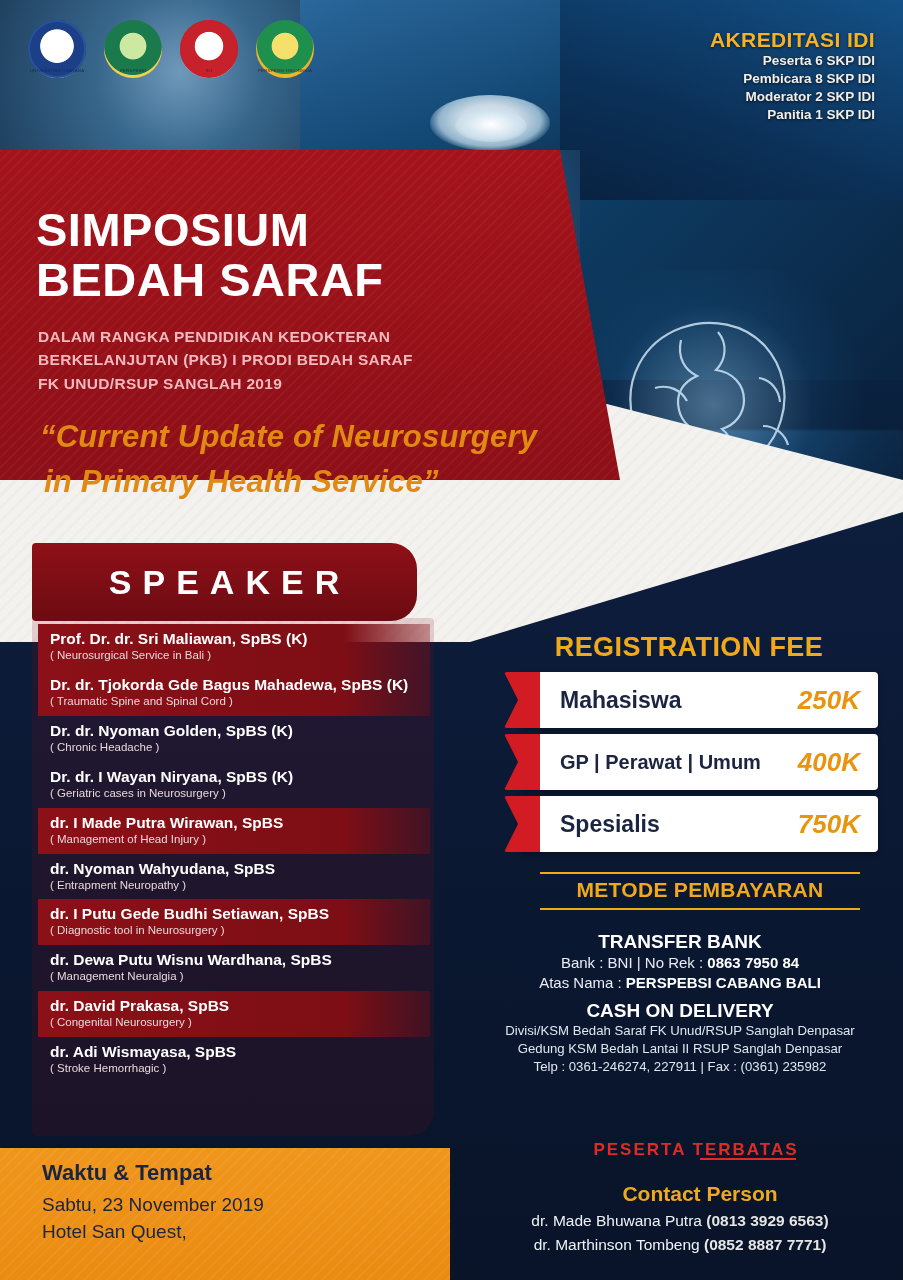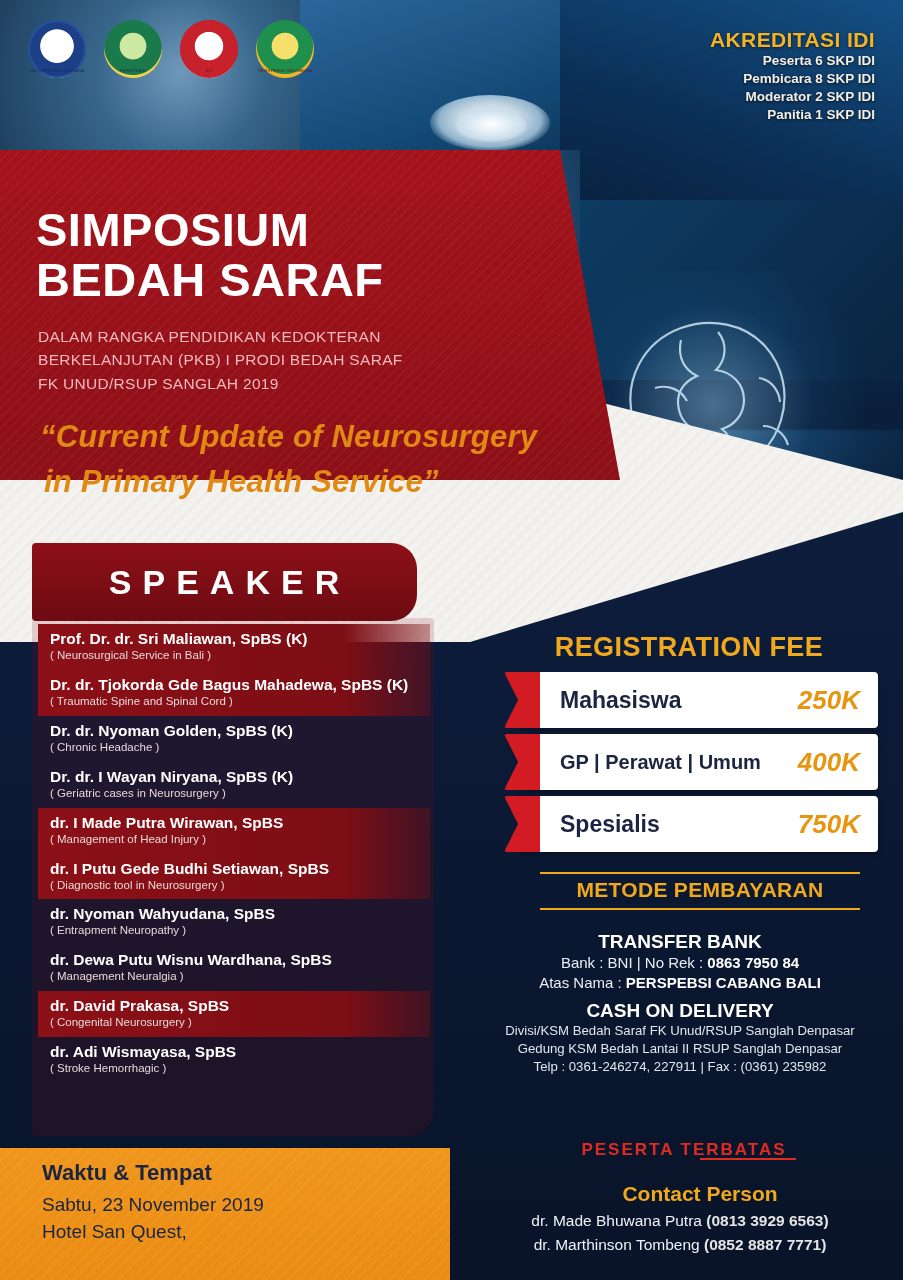--- a/index.html
+++ b/index.html
@@ -97,21 +97,21 @@
   .red-panel:after {
     content: ""; position: absolute; left: 0; top: 0; width: 100%; height: 100%;
     background: repeating-linear-gradient(135deg, rgba(255,255,255,.035) 0 2px, rgba(255,255,255,0) 2px 7px);
   }
   .title-main {
     position: absolute; left: 36px; top: 205px; z-index: 14;
     color: #fff; font-weight: bold; font-size: 47px; line-height: 1.06; letter-spacing: .5px;
   }
   .title-sub {
     position: absolute; left: 38px; top: 325px; z-index: 14;
-    color: #f2b9bd; font-size: 15.5px; font-weight: normal; line-height: 1.5; letter-spacing: .3px;
+    color: #f2b9bd; font-size: 15.5px; font-weight: bold; line-height: 1.5; letter-spacing: .3px;
   }
 
   
   .white-band {
     position: absolute; left: 0; top: 392px; width: 903px; height: 250px;
     background: #f4f2ef;
     clip-path: polygon(0 0, 560px 0, 903px 88px, 903px 120px, 470px 250px, 0 250px);
     z-index: 9;
   }
   .white-band:after{
@@ -190,21 +190,21 @@
     color: #f0a81d; font-weight: bold; font-size: 21px; letter-spacing: .3px;
   }
   .pay-rule-top { position: absolute; left: 540px; top: 872px; width: 320px; height: 2px; background: #f0a81d; z-index: 13;}
   .pay-rule-bot { position: absolute; left: 540px; top: 908px; width: 320px; height: 2px; background: #f0a81d; z-index: 13;}
   .pay-block { position: absolute; left: 470px; top: 925px; width: 420px; text-align: center; z-index: 13; }
   .pay-h { color: #ffffff; font-weight: bold; font-size: 19px; margin-top: 6px; }
   .pay-line { color: #e9edf4; font-size: 15px; line-height: 1.35; }
   .pay-line b { color: #ffffff; }
   .pay-small { color: #dfe6ef; font-size: 13.2px; line-height: 1.38; }
   .terbatas {
-    position: absolute; left: 504px; top: 1140px; width: 360px; text-align: center; z-index: 14;
+    position: absolute; left: 516px; top: 1140px; width: 360px; text-align: center; z-index: 14;
     color: #e02b22; font-weight: bold; font-size: 17px; letter-spacing: 2px;
   }
   .terbatas-underline { position: absolute; left: 700px; top: 1158px; width: 96px; height: 2px; background: #e02b22; z-index: 14;}
 
   
   .contact-title {
     position: absolute; left: 520px; top: 1182px; width: 360px; text-align: center; z-index: 14;
     color: #f0a81d; font-weight: bold; font-size: 21px;
   }
   .contact-line {
@@ -329,27 +329,27 @@
       <div class="sp-topic">( Chronic Headache )</div>
     </div>
     <div class="sp-item">
       <div class="sp-name">Dr. dr. I Wayan Niryana, SpBS (K)</div>
       <div class="sp-topic">( Geriatric cases in Neurosurgery )</div>
     </div>
     <div class="sp-item odd">
       <div class="sp-name">dr. I Made Putra Wirawan, SpBS</div>
       <div class="sp-topic">( Management of Head Injury )</div>
     </div>
+    <div class="sp-item">
+      <div class="sp-name">dr. Nyoman Wahyudana, SpBS</div>
+      <div class="sp-topic">( Entrapment Neuropathy )</div>
+    </div>
     <div class="sp-item odd">
       <div class="sp-name">dr. I Putu Gede Budhi Setiawan, SpBS</div>
       <div class="sp-topic">( Diagnostic tool in Neurosurgery )</div>
-    </div>
-    <div class="sp-item">
-      <div class="sp-name">dr. Nyoman Wahyudana, SpBS</div>
-      <div class="sp-topic">( Entrapment Neuropathy )</div>
     </div>
     <div class="sp-item">
       <div class="sp-name">dr. Dewa Putu Wisnu Wardhana, SpBS</div>
       <div class="sp-topic">( Management Neuralgia )</div>
     </div>
     <div class="sp-item odd">
       <div class="sp-name">dr. David Prakasa, SpBS</div>
       <div class="sp-topic">( Congenital Neurosurgery )</div>
     </div>
     <div class="sp-item">

